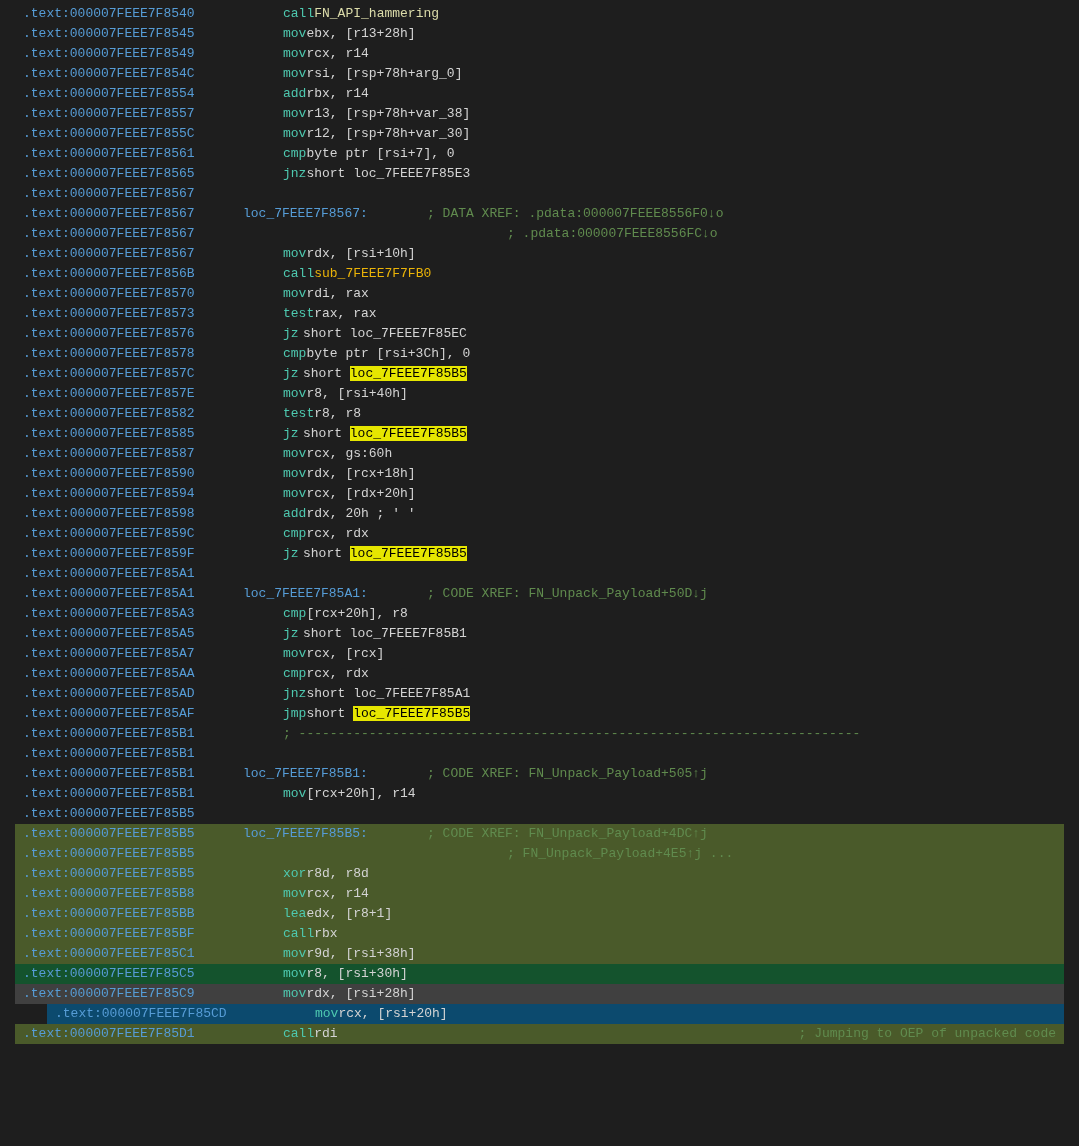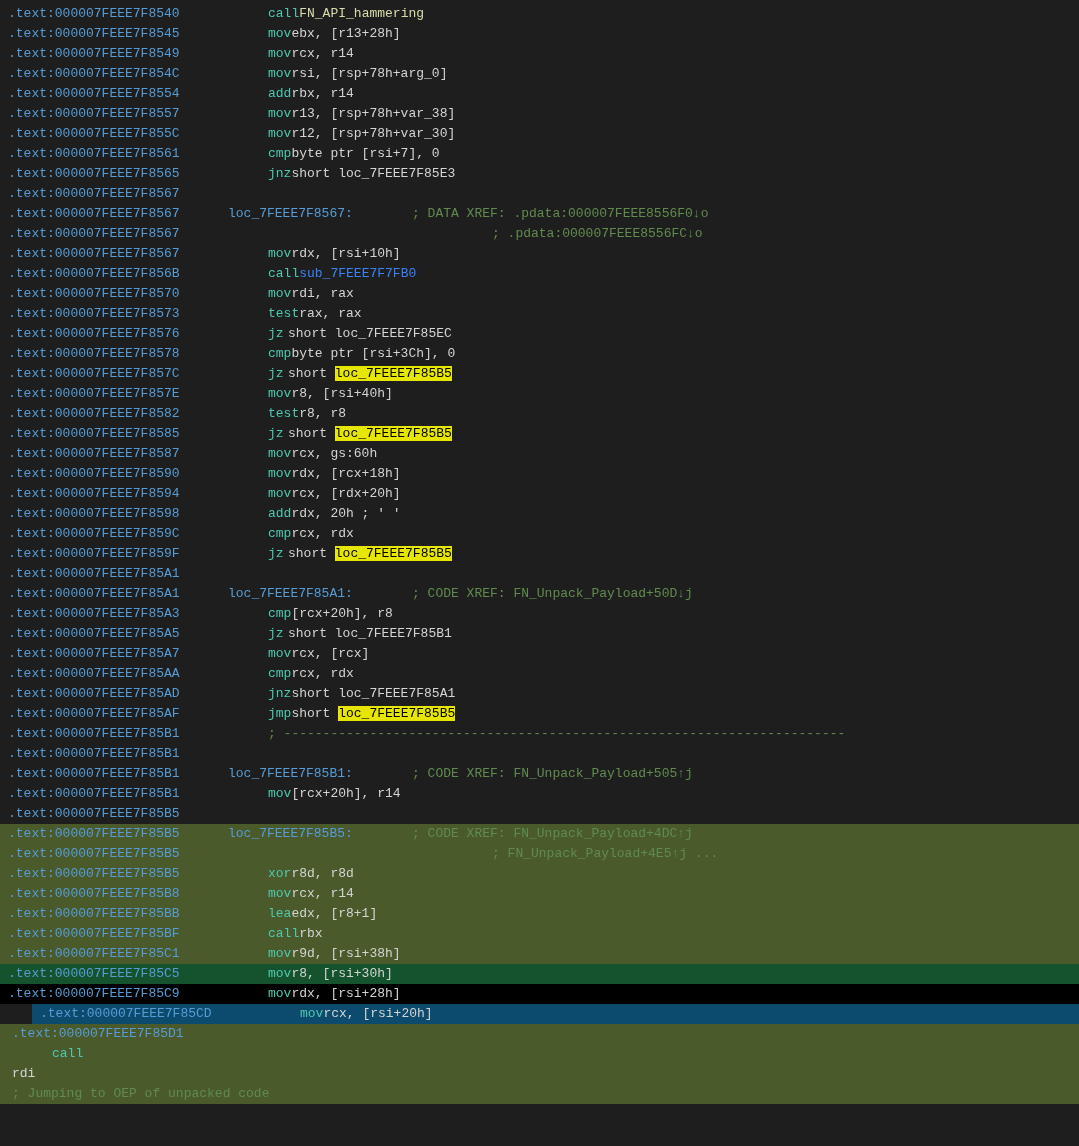--- a/index.html
+++ b/index.html
@@ -5,21 +5,21 @@
     * { margin: 0; padding: 0; box-sizing: border-box; }
     body {
       background-color: #1e1e1e;
       font-family: 'Courier New', Courier, monospace;
       font-size: 13px;
       color: #d4d4d4;
       overflow-x: auto;
     }
     .code-view {
       background: #1e1e1e;
-      padding: 4px 0;
+      padding: 4px 15px;
       min-width: 1079px;
     }
     .line {
       display: flex;
       align-items: baseline;
       padding: 0 8px;
       line-height: 20px;
       white-space: nowrap;
     }
     .addr {
@@ -110,21 +110,21 @@
       <span class="comment" style="padding-left: 260px;">;           .pdata:000007FEEE8556FC↓o</span>
     </div>
     <div class="line">
       <span class="addr">.text:000007FEEE7F8567</span>
       <span class="mnemonic" style="color: rgb(78, 201, 176);">mov</span>
       <span class="operands">rdx, [rsi+10h]</span>
     </div>
     <div class="line">
       <span class="addr">.text:000007FEEE7F856B</span>
       <span class="mnemonic" style="color: rgb(78, 201, 176);">call</span>
-      <span class="operands" style="color: #3b82f6;">sub_7FEEE7F7FB0</span>
+      <span class="operands" style="color: #eab308;">sub_7FEEE7F7FB0</span>
     </div>
     <div class="line">
       <span class="addr">.text:000007FEEE7F8570</span>
       <span class="mnemonic" style="color: rgb(78, 201, 176);">mov</span>
       <span class="operands">rdi, rax</span>
     </div>
     <div class="line">
       <span class="addr">.text:000007FEEE7F8573</span>
       <span class="mnemonic" style="color: rgb(78, 201, 176);">test</span>
       <span class="operands">rax, rax</span>
@@ -279,29 +279,29 @@
     <div class="line" style="background-color: rgb(74, 90, 42);">
       <span class="addr">.text:000007FEEE7F85C1</span>
       <span class="mnemonic" style="color: rgb(78, 201, 176);">mov</span>
       <span class="operands">r9d, [rsi+38h]</span>
     </div>
     <div class="line" style="background-color: #14532d;">
       <span class="addr">.text:000007FEEE7F85C5</span>
       <span class="mnemonic" style="color: rgb(78, 201, 176);">mov</span>
       <span class="operands">r8, [rsi+30h]</span>
     </div>
-    <div class="line" style="background-color: #000000;">
+    <div class="line" style="background-color: #404040;">
       <span class="addr">.text:000007FEEE7F85C9</span>
       <span class="mnemonic" style="color: rgb(78, 201, 176);">mov</span>
       <span class="operands">rdx, [rsi+28h]</span>
     </div>
     <div class="line" style="background-color: #0c4a6e; margin-left: 32px;">
       <span class="addr">.text:000007FEEE7F85CD</span>
       <span class="mnemonic" style="color: rgb(78, 201, 176);">mov</span>
       <span class="operands">rcx, [rsi+20h]</span>
     </div>
-    <div class="line" style="background-color: rgb(74, 90, 42); flex-direction: column;">
+    <div class="line" style="background-color: rgb(74, 90, 42);">
       <span class="addr">.text:000007FEEE7F85D1</span>
       <span class="mnemonic" style="color: rgb(78, 201, 176);">call</span>
       <span class="operands">rdi</span>
       <span class="comment">   ; Jumping to OEP of unpacked code</span>
     </div>
   </div>
 
 </body></html>

